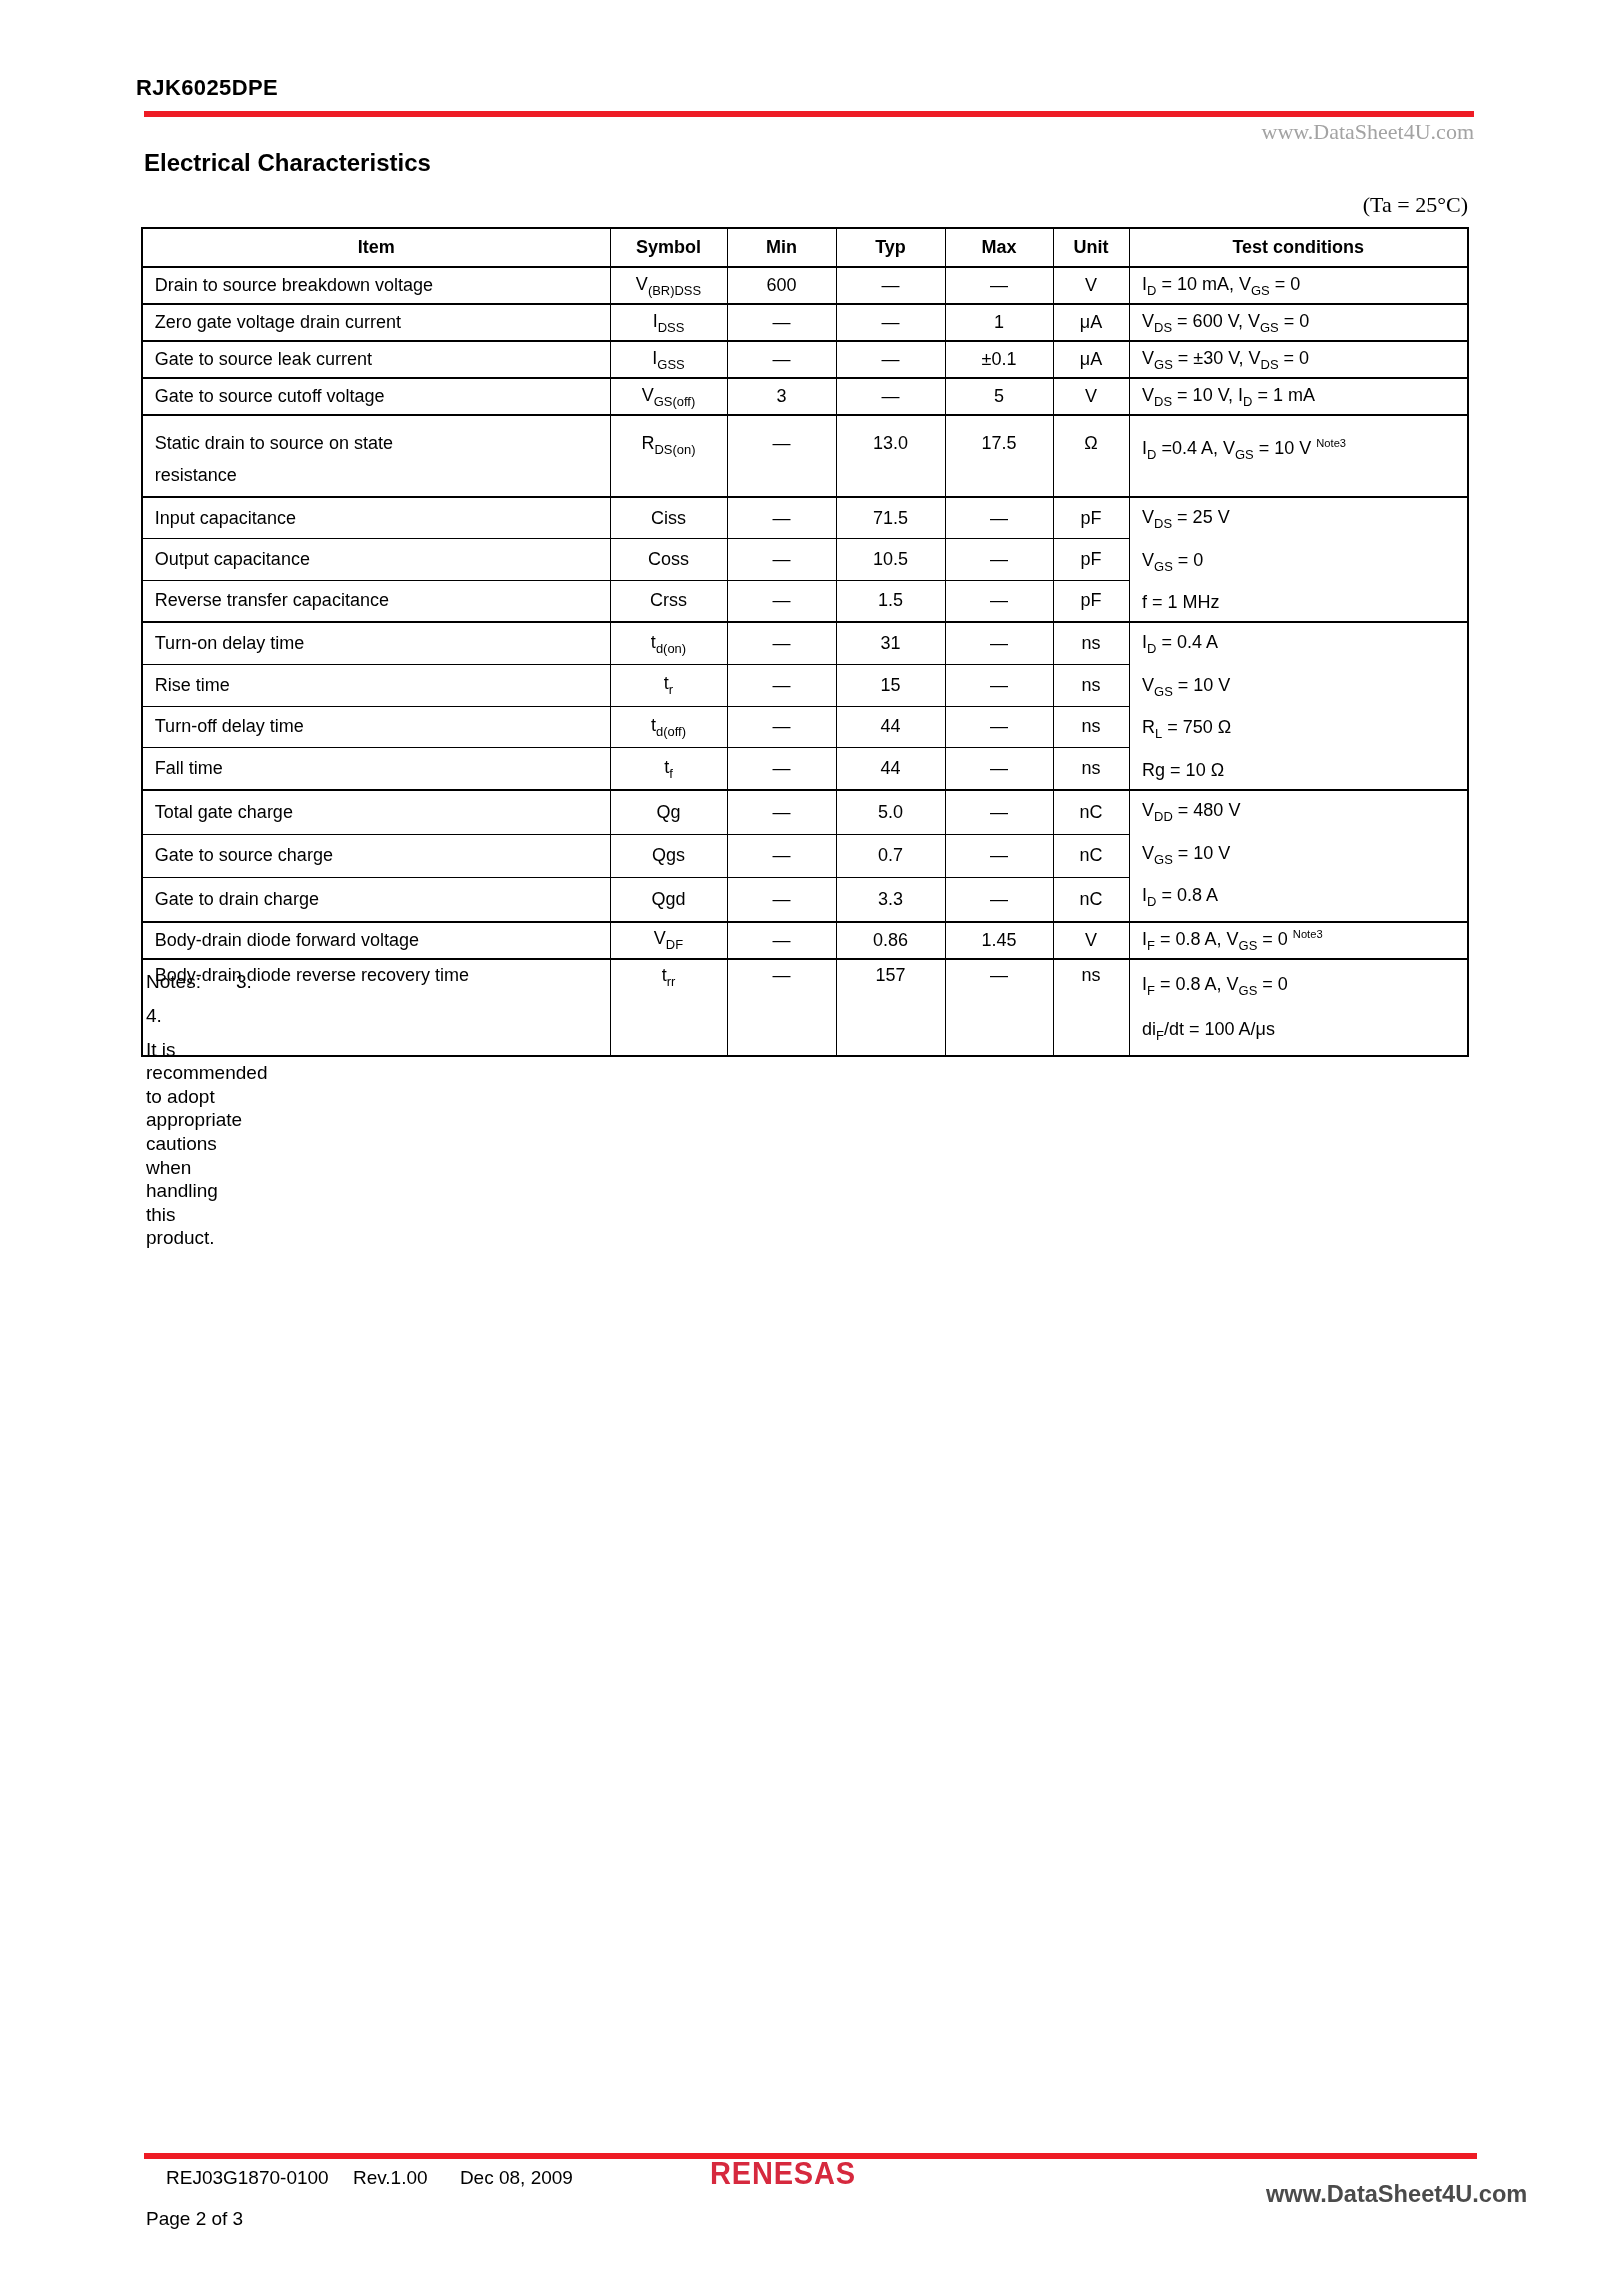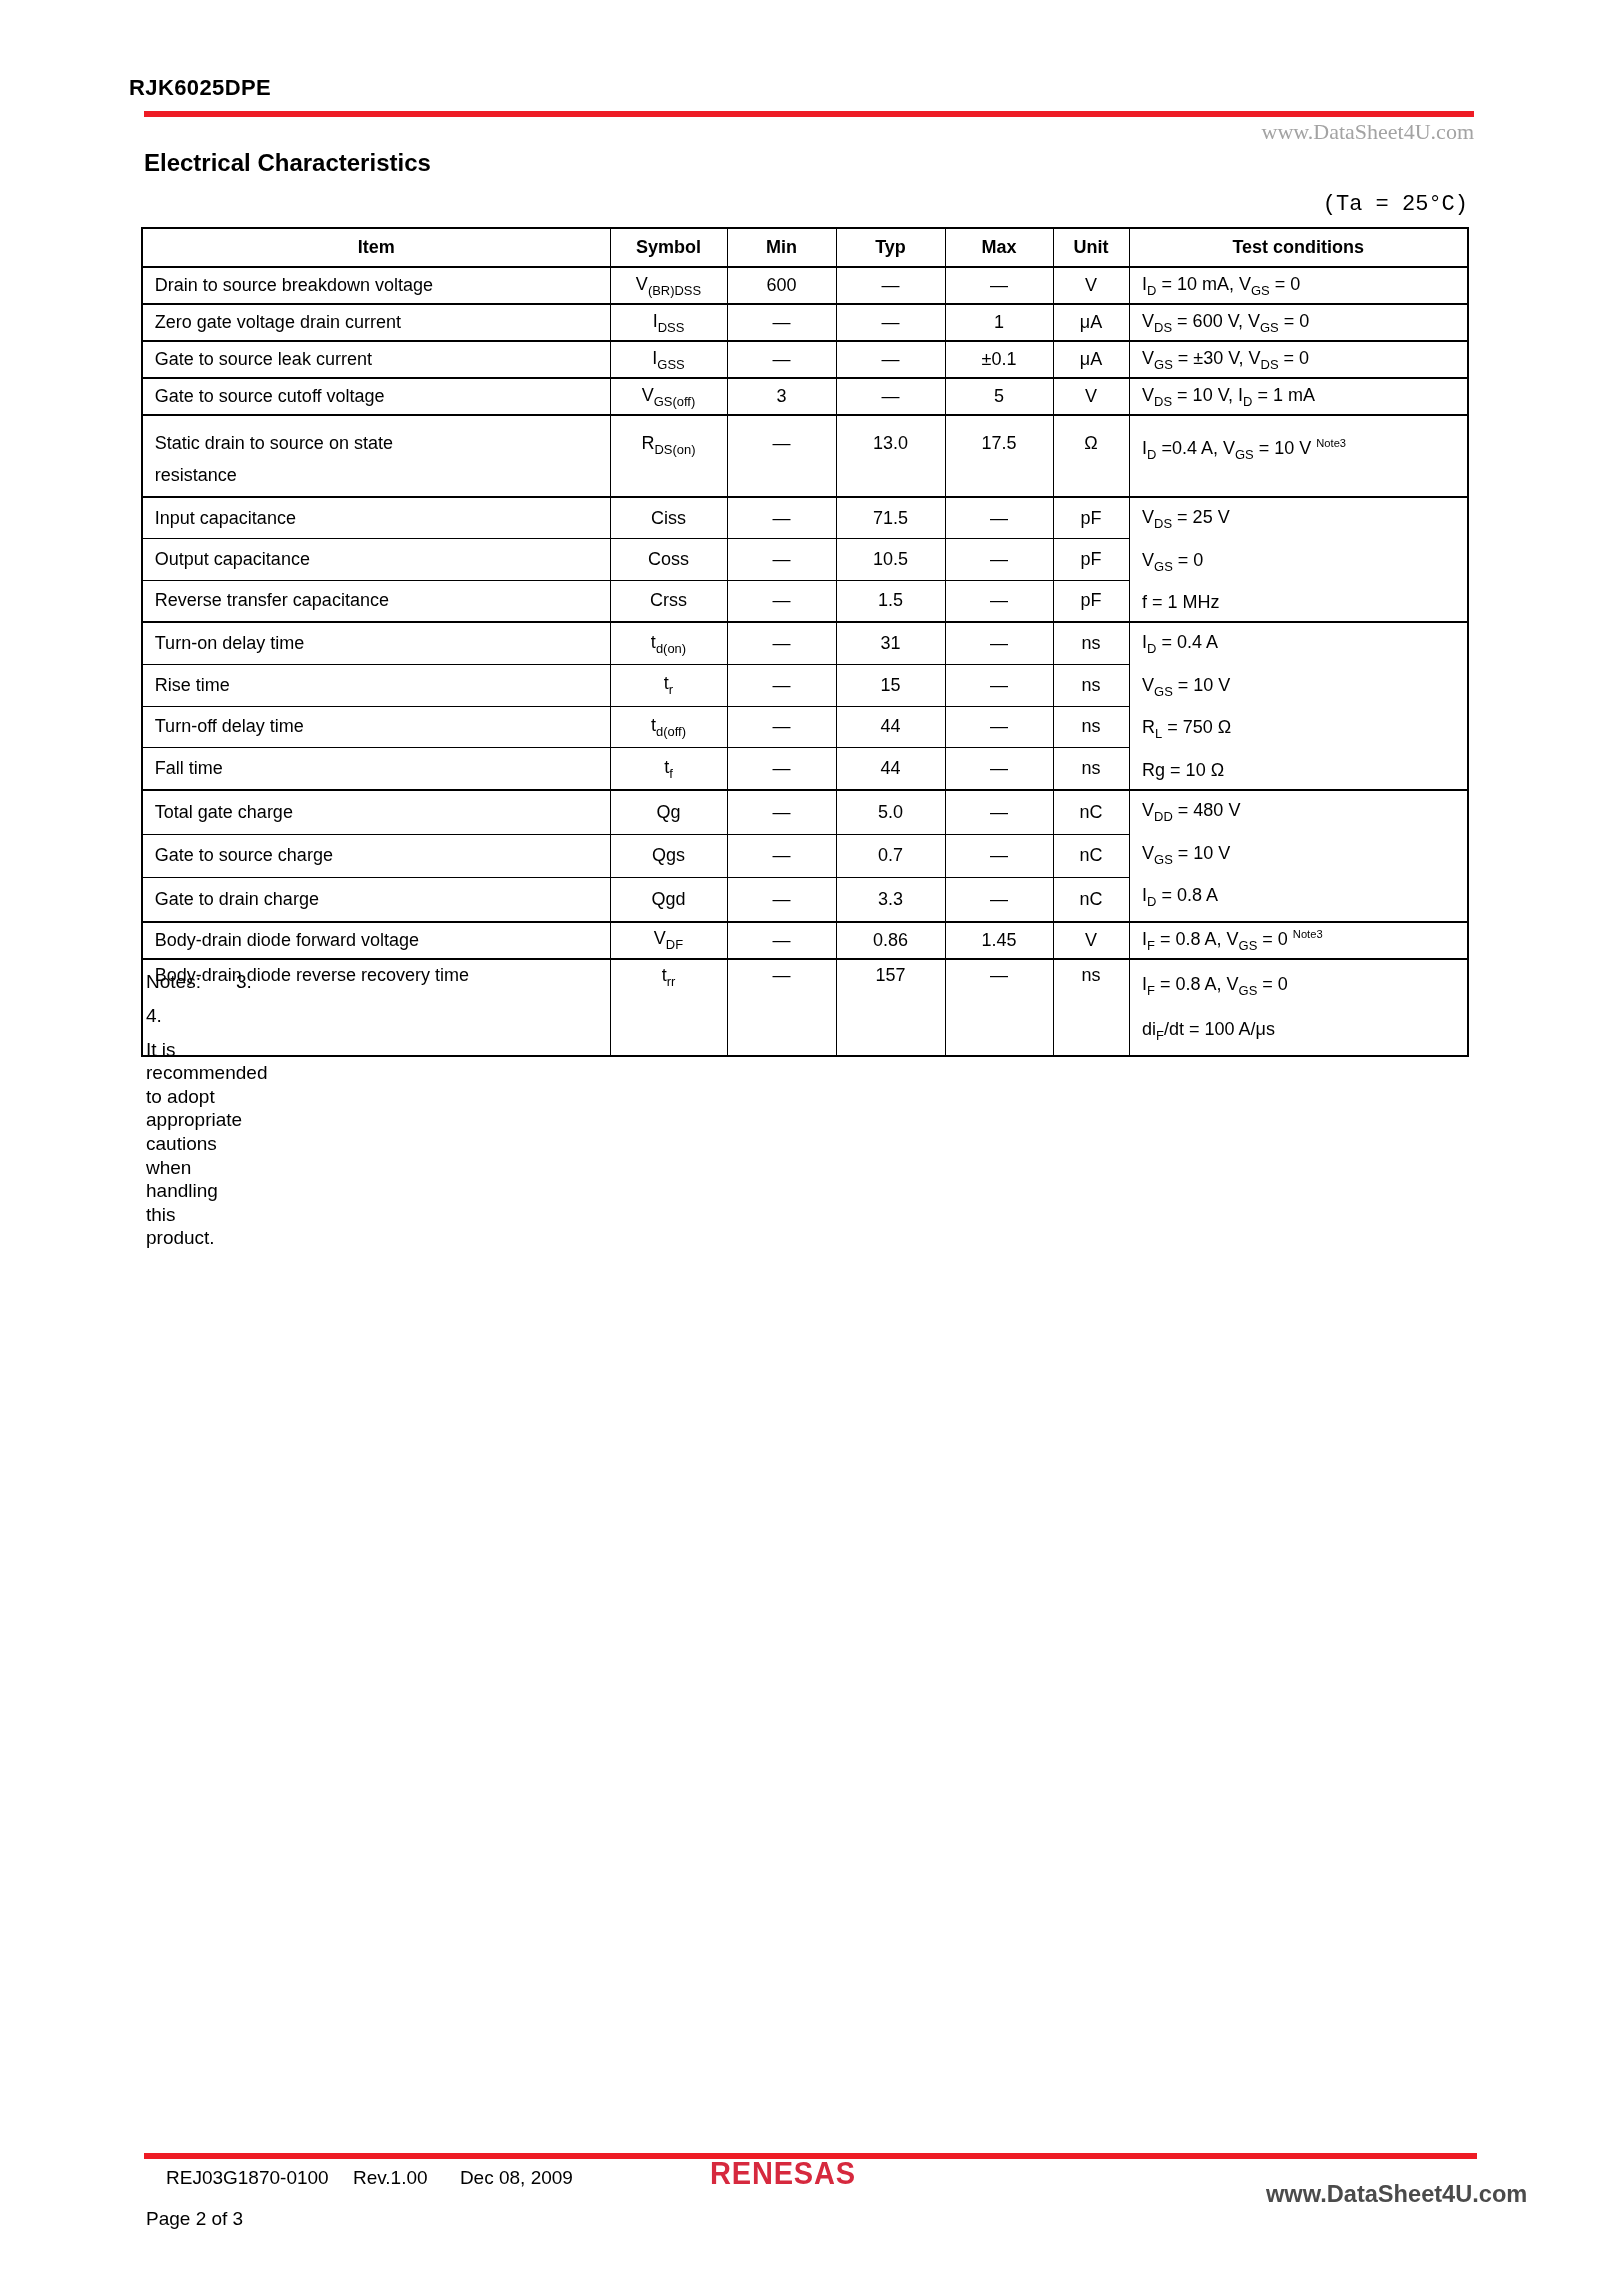--- a/index.html
+++ b/index.html
@@ -2,25 +2,25 @@
 <html style="--accent-red: #ee1c25; --logo-red: #d6293e; --watermark-gray: #a3a3a3; --watermark-dark: #4b4b4b;font-size:12.6px"><head>
 <meta charset="utf-8">
 <style>
   html,body{margin:0;padding:0;}
   body{
     width:1623px;height:2295px;background:#ffffff;position:relative;
     font-family:"Liberation Sans", sans-serif;color:#000;
   }
   .page{position:absolute;inset:0;}
 
-  #part-number{position:absolute;left:129px;top:75px;font-size:22px;font-weight:bold;letter-spacing:0.4px;}
+  #part-number{position:absolute;left:136px;top:75px;font-size:22px;font-weight:bold;letter-spacing:0.4px;}
   #top-rule{position:absolute;left:144px;top:111px;width:1330px;height:5.5px;background:var(--accent-red,#ee1c25);}
   #top-watermark{position:absolute;top:119px;right:149px;font-family:"Liberation Serif",serif;font-size:22px;color:var(--watermark-gray,#a3a3a3);}
   #section-title{position:absolute;left:144px;top:149px;font-size:24px;font-weight:bold;}
-  #ta-note{position:absolute;top:192px;right:155px;font-family:Liberation Mono, monospace;font-size:22px;}
+  #ta-note{position:absolute;top:192px;right:155px;font-family:Liberation Serif, serif;font-size:22px;}
 
   #ec-table{
     position:absolute;left:141px;top:227px;width:1326px;
     border-collapse:collapse;table-layout:fixed;border:2.4px solid #000;
   }
   #ec-table th,#ec-table td{border:1.6px solid #000;font-size:18px;overflow:hidden;}
   #ec-table th{height:35px;font-weight:bold;border-bottom:2.4px solid #000;text-align:center;}
   #ec-table td{height:33px;}
   #ec-table tr.group>td{border-top-width:2.4px;}
   #ec-table td.item{text-align:left;padding-left:11.8px;}

